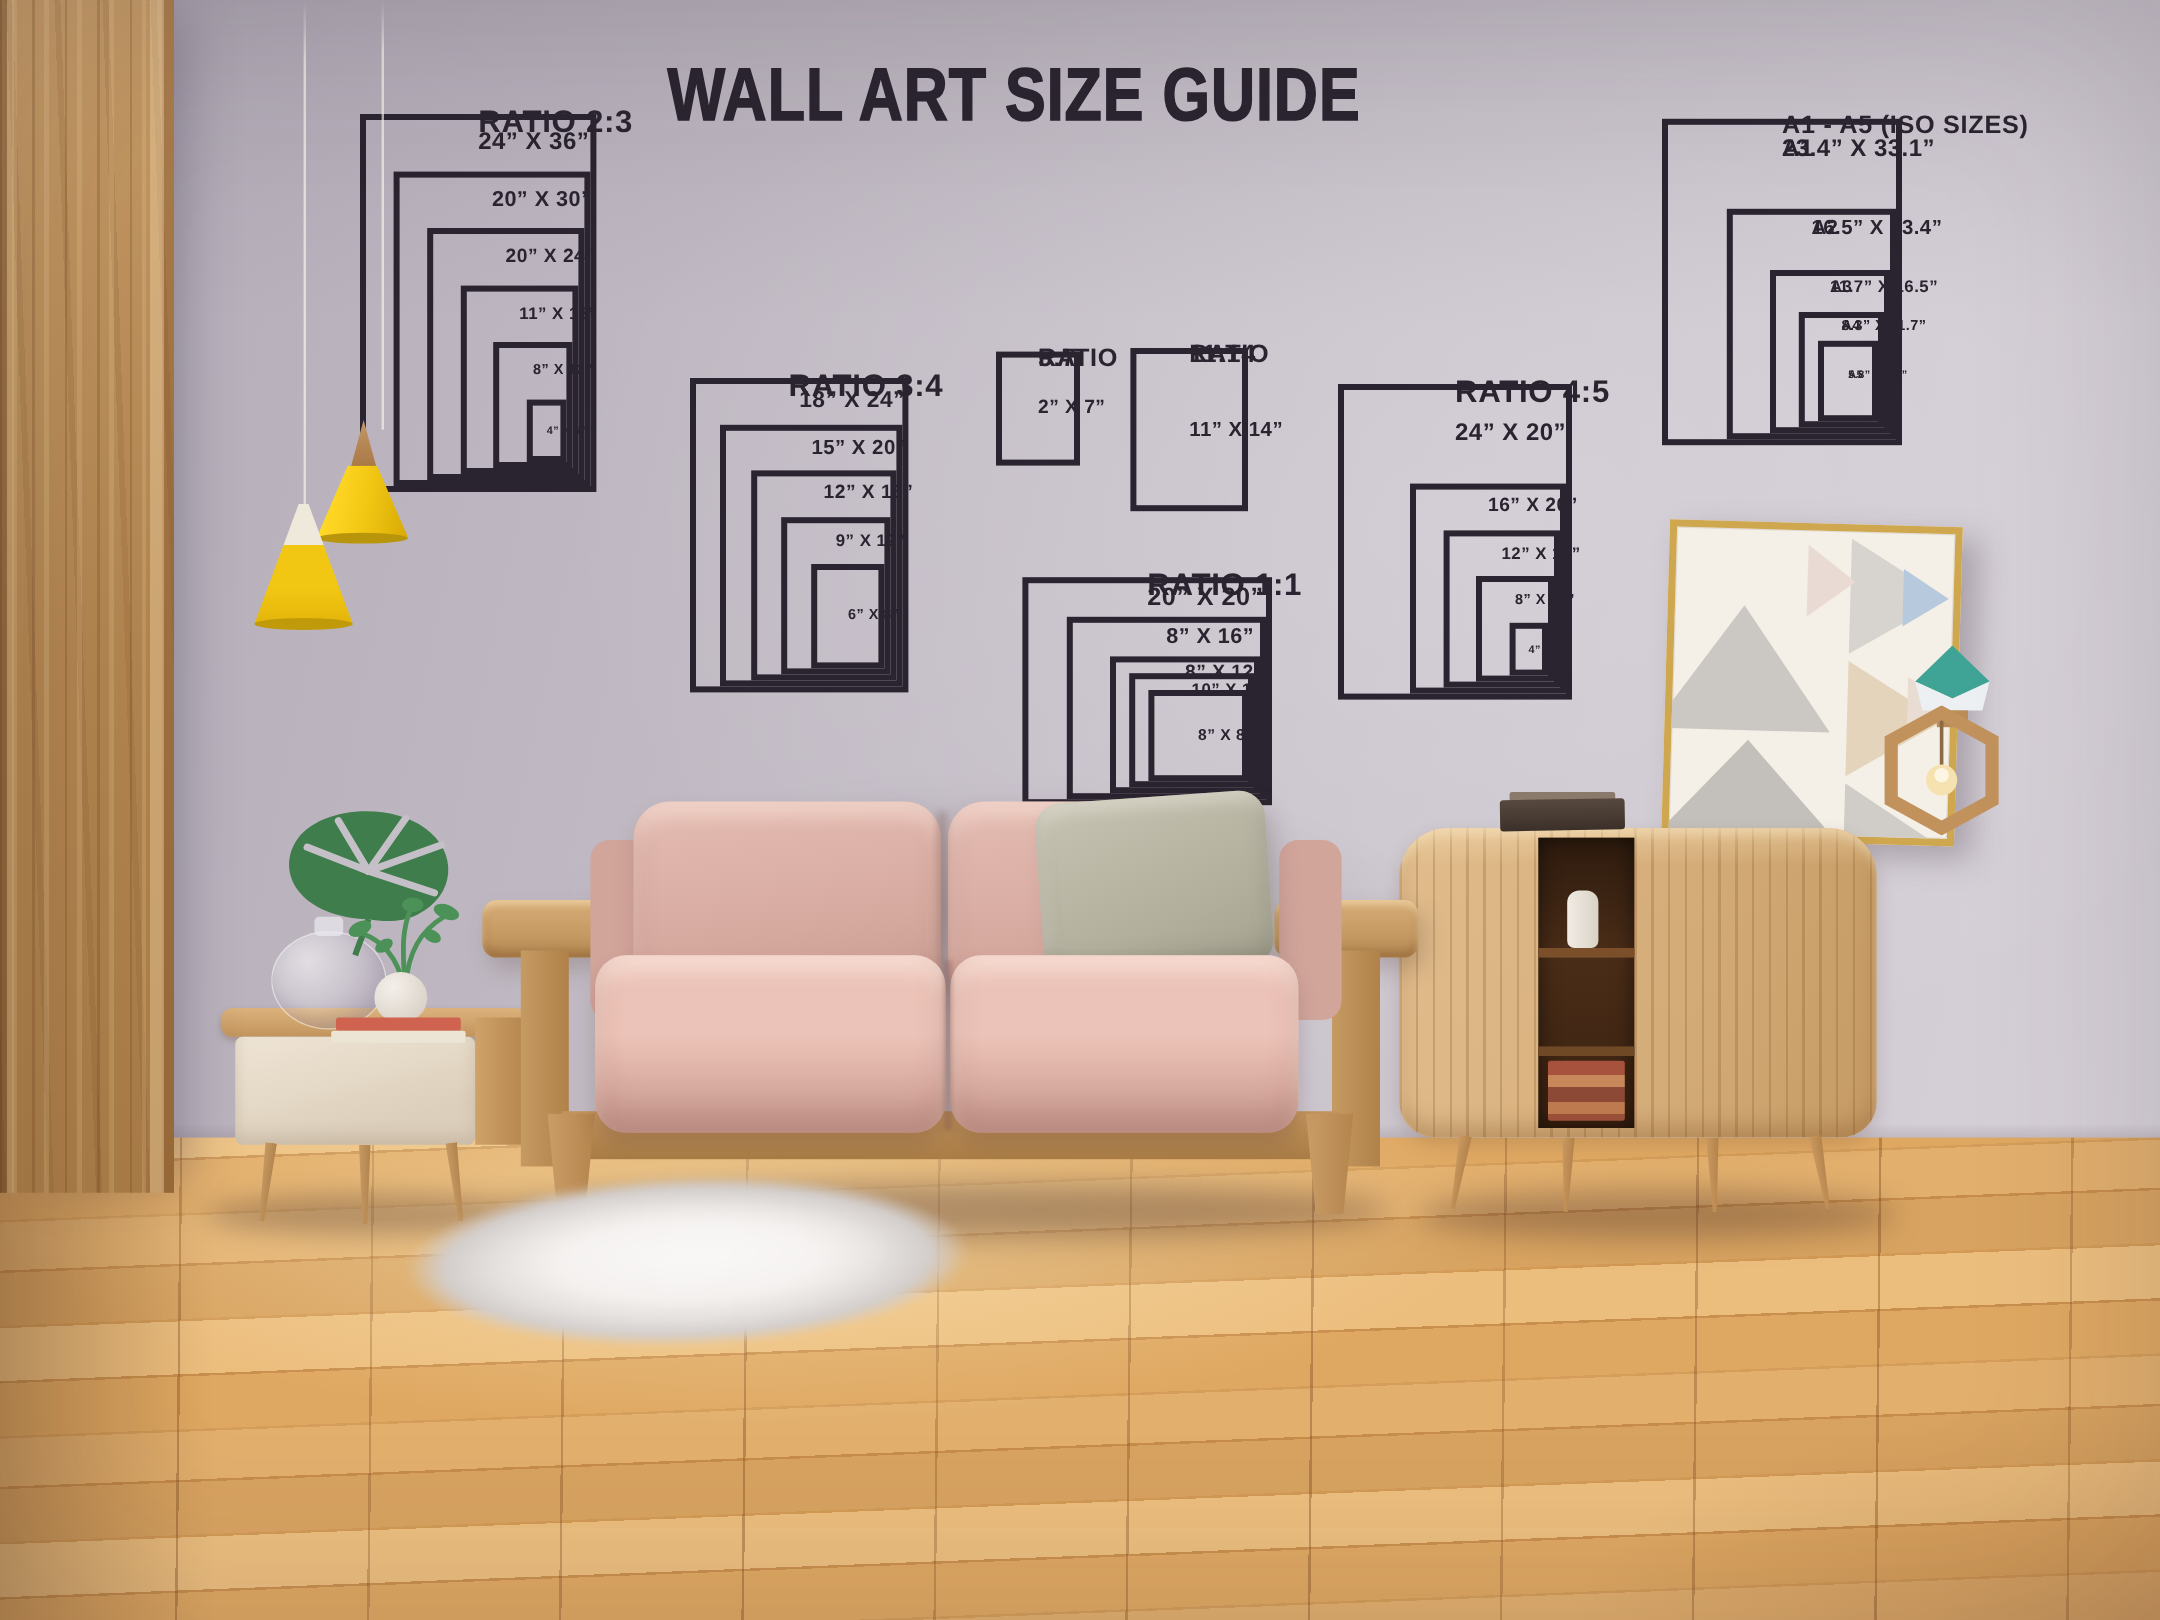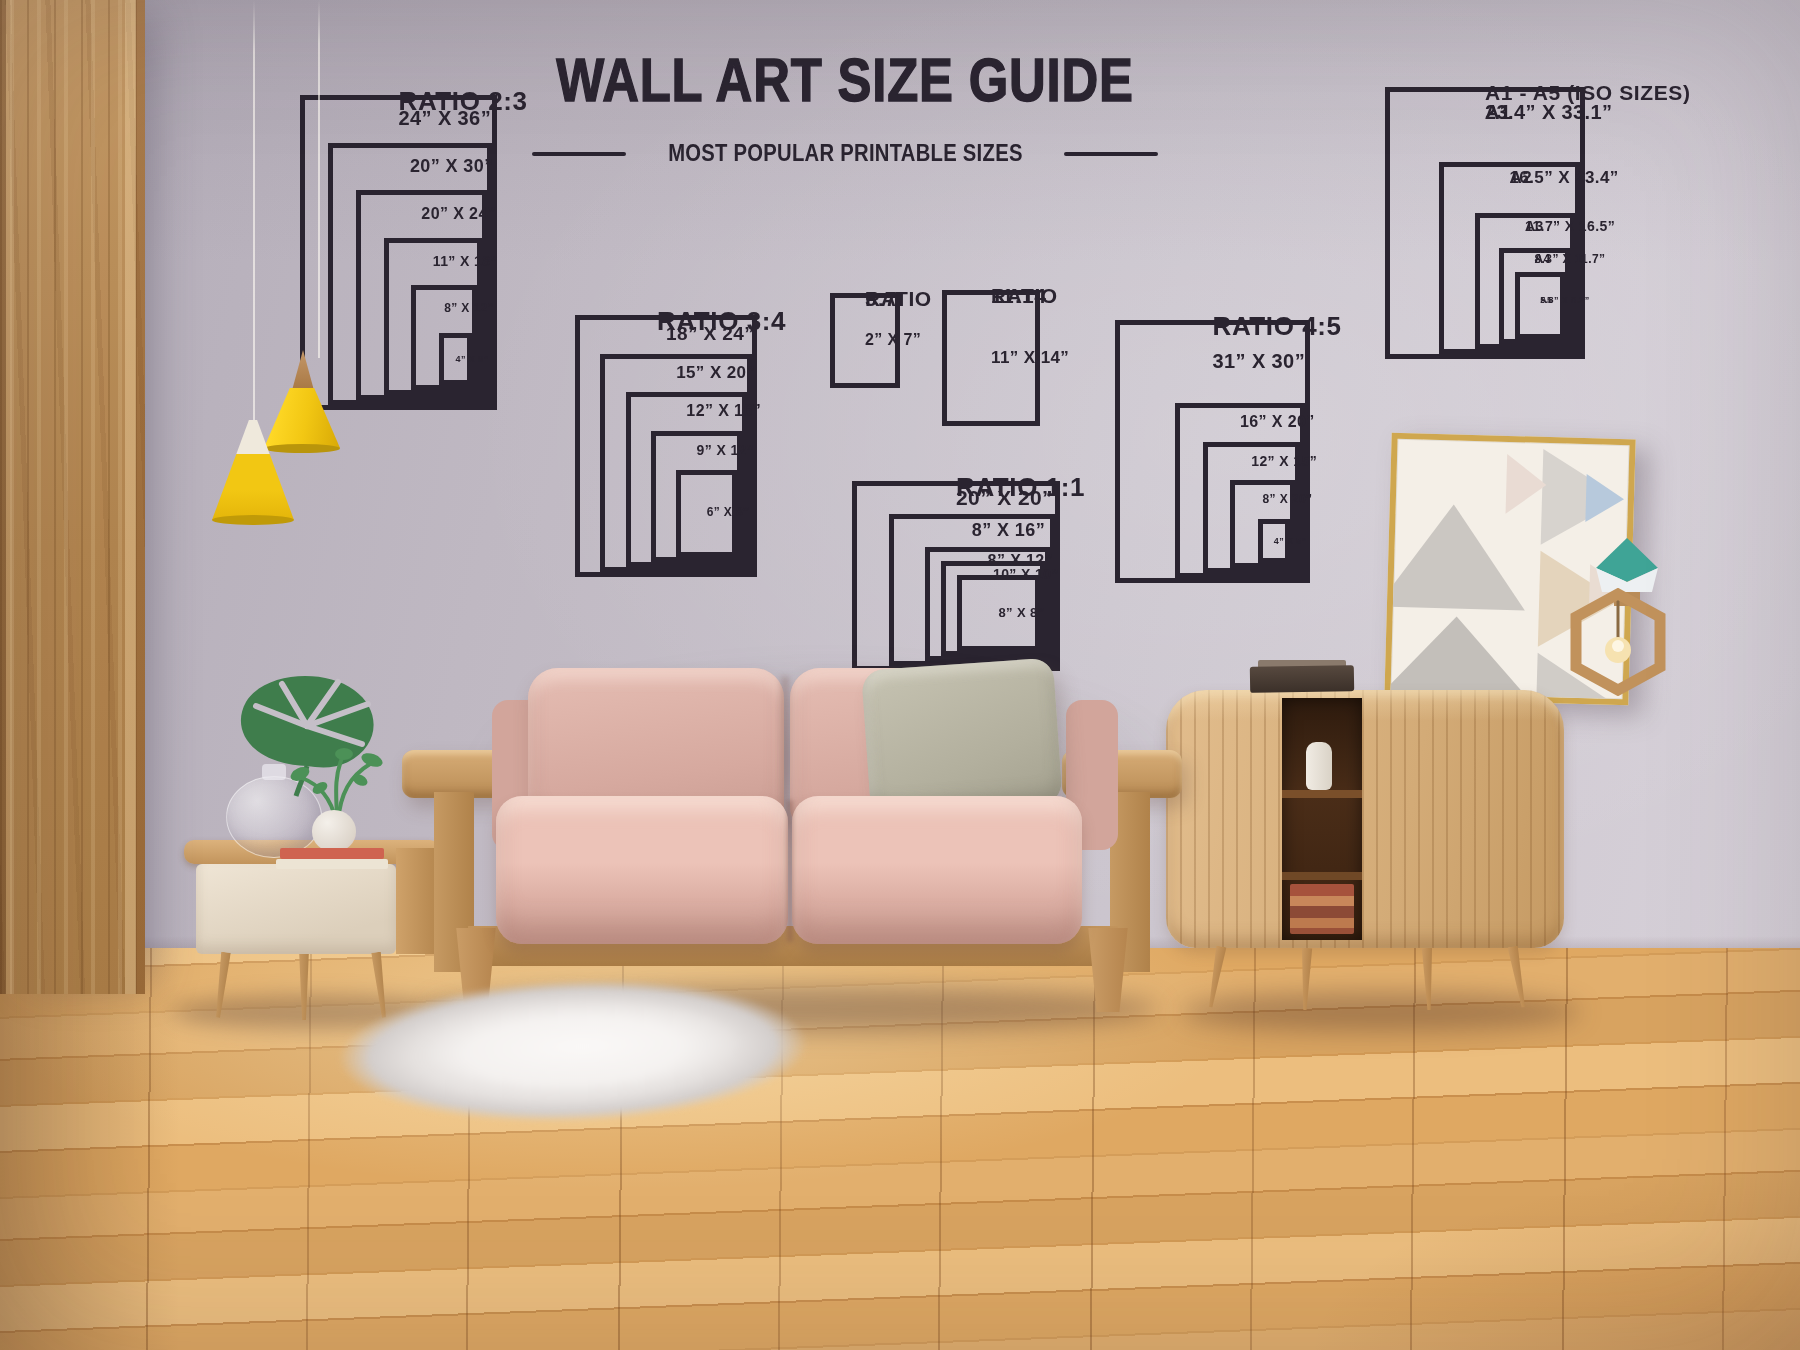--- a/index.html
+++ b/index.html
@@ -190,25 +190,20 @@
 </head>
 <body>
 
 <div class="stage">
 
   <div class="wall"></div>
   <div class="wall-base"></div>
   <div class="floor"></div>
 
   <div class="main-title">WALL ART SIZE GUIDE</div>
-  <div class="subtitle-row">
-    <span class="sub-line"></span>
-    <span class="subtitle">MOST POPULAR PRINTABLE SIZES</span>
-    <span class="sub-line"></span>
-  </div>
 
   <div class="diagram" style="left: 300px; top: 95px; width: 197px; height: 315px;">
       <div class="dg-title" style="font-size: 26px; left: 50%; bottom: calc(100% + 8px);">
         <div>RATIO 2:3</div>
       </div>
       <div class="dg-box" style="left: 0px; top: 0px; width: 197px; height: 315px;"></div>
       <div class="dg-label" style="font-size: 20px; left: 98.5px; top: 12.25px;">
         <div>24” X 36”</div>
       </div>
       <div class="dg-box" style="left: 27.8333px; top: 47.5px; width: 164.167px; height: 262.5px;"></div>
@@ -301,40 +296,40 @@
       <div class="dg-label" style="font-size: 13px; left: 146.4px; top: 124.525px;">
         <div>8” X 8”</div>
       </div>
     </div>
   <div class="diagram" style="left: 1115px; top: 320px; width: 195px; height: 263px;">
       <div class="dg-title" style="font-size: 26px; left: 50%; bottom: calc(100% + 8px);">
         <div>RATIO 4:5</div>
       </div>
       <div class="dg-box" style="left: 0px; top: 0px; width: 195px; height: 263px;"></div>
       <div class="dg-label" style="font-size: 20px; left: 97.5px; top: 29.8333px;">
-        <div>31” X 30”</div>
+        <div>24” X 20”</div>
       </div>
       <div class="dg-box" style="left: 60px; top: 82.6667px; width: 130px; height: 175.333px;"></div>
       <div class="dg-label" style="font-size: 16px; left: 125px; top: 92.8833px;">
         <div>16” X 20”</div>
       </div>
       <div class="dg-box" style="left: 87.5px; top: 121.5px; width: 97.5px; height: 131.5px;"></div>
       <div class="dg-label" style="font-size: 14px; left: 136.25px; top: 132.867px;">
         <div>12” X 15”</div>
       </div>
       <div class="dg-box" style="left: 115px; top: 160.333px; width: 65px; height: 87.6667px;"></div>
       <div class="dg-label" style="font-size: 12px; left: 147.5px; top: 172.85px;">
         <div>8” X 20”</div>
       </div>
       <div class="dg-box" style="left: 142.5px; top: 199.167px; width: 32.5px; height: 43.8333px;"></div>
       <div class="dg-label" style="font-size: 9px; left: 158.75px; top: 215.908px;">
         <div>4” X 5”</div>
       </div>
     </div>
-  <div class="diagram" style="left: 1385px; top: 87px; width: 200px; height: 272px;">
+  <div class="diagram" style="left: 1385px; top: 99px; width: 200px; height: 272px;">
       <div class="dg-title" style="font-size: 21px; left: 50%; bottom: calc(100% + 6px);">
         <div>A1 - A5 (ISO SIZES)</div>
       </div>
       <div class="dg-box" style="left: 0px; top: 0px; width: 200px; height: 272px;"></div>
       <div class="dg-label" style="font-size: 20px; left: 100px; top: 14.355px;">
         <div>A1</div>
         <div>23.4” X 33.1”</div>
       </div>
       <div class="dg-box" style="left: 53.9744px; top: 74.71px; width: 141.026px; height: 192.29px;"></div>
       <div class="dg-label" style="font-size: 17px; left: 124.487px; top: 81.0104px;">

